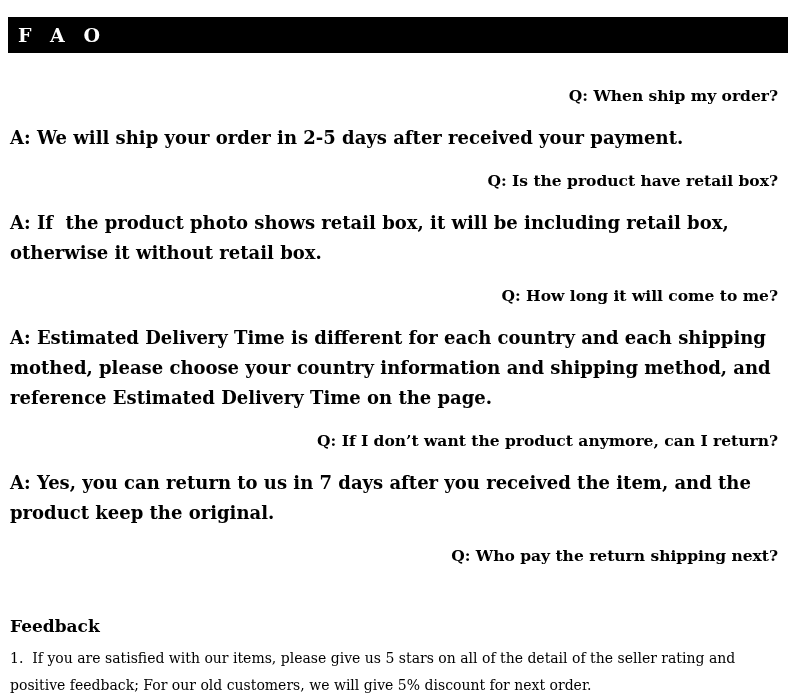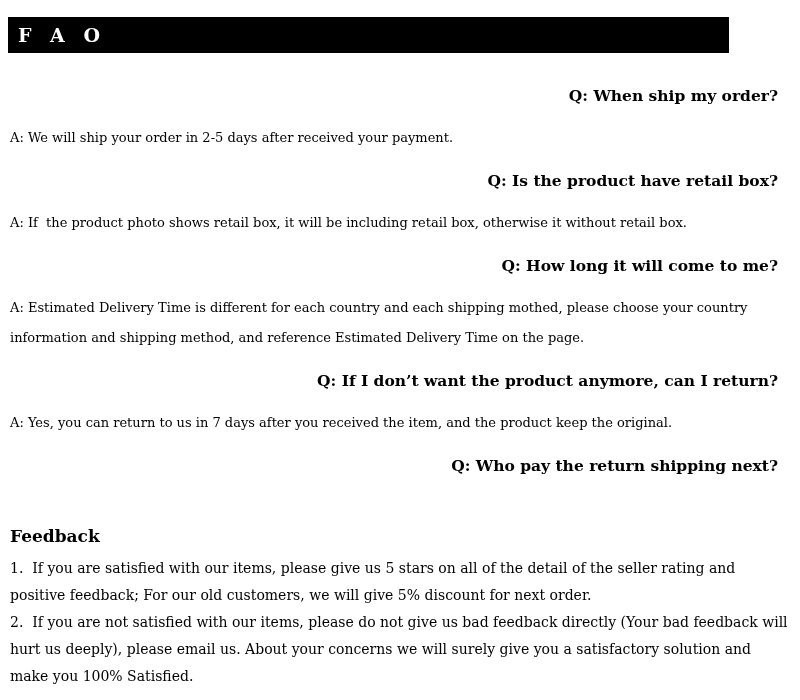--- a/index.html
+++ b/index.html
@@ -21,21 +21,21 @@
     width: 800px;
     height: 700px;
     box-sizing: border-box;
   }
 
   
   .title-bar {
     position: absolute;
     left: 8px;
     top: 17px;
-    width: 721px;
+    width: 780px;
     height: 36px;
     background: #000000;
     display: flex;
     align-items: center;
   }
   .title-bar-text {
     color: #ffffff;
     font-family: "DejaVu Serif", "Liberation Serif", serif;
     font-weight: bold;
     font-size: 19px;
@@ -61,22 +61,22 @@
     font-weight: bold;
     font-size: 15.5px;
     line-height: 31px;
     margin: 12px;
     white-space: pre-wrap;
     text-align: right;
   }
 
   .a-line {
     font-family: "DejaVu Serif", "Liberation Serif", serif;
-    font-weight: normal;
-    font-size: 13px;
+    font-weight: bold;
+    font-size: 18px;
     line-height: 30px;
     margin: 0;
     white-space: pre-wrap;
   }
 
   
   .section {
     margin-top: 0;
   }
   .section-heading {

